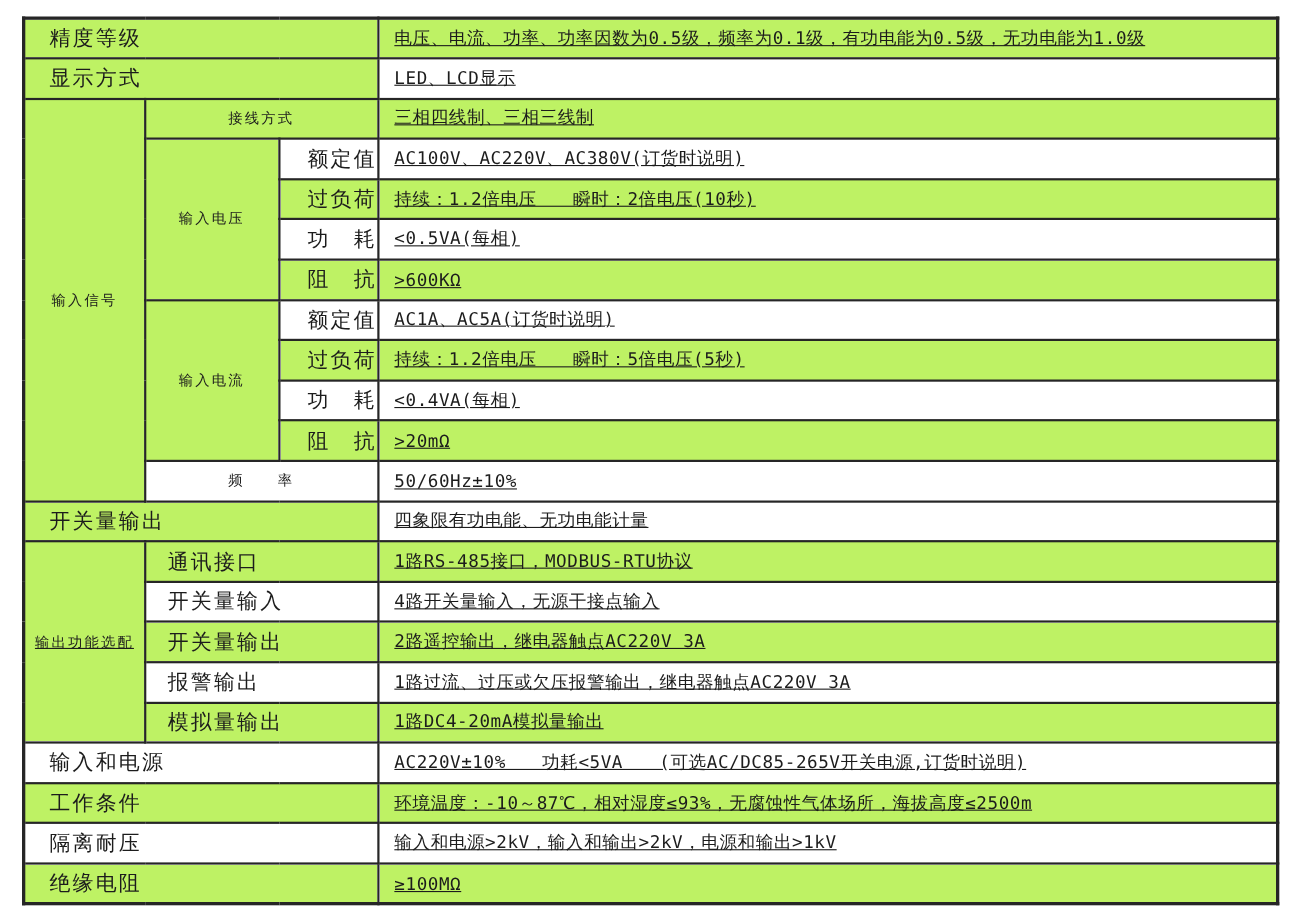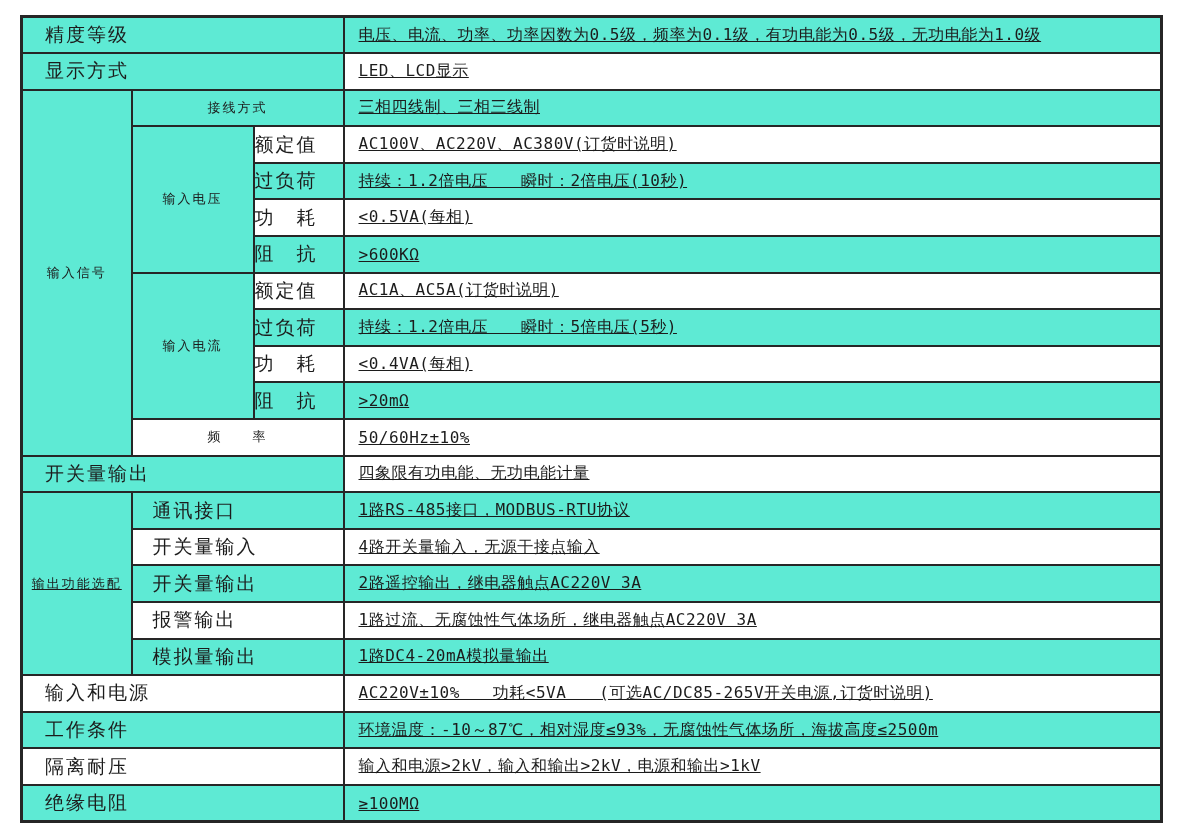--- a/index.html
+++ b/index.html
@@ -4,29 +4,29 @@
 <style>
   html,body{margin:0;padding:0;background:#ffffff;}
   body{width:1180px;height:833px;position:relative;overflow:hidden;
        font-family:"Liberation Sans","DejaVu Sans",sans-serif;color:#1c1c1c;}
   table.spec{position:absolute;left:20px;top:15px;width:1140px;
        border-collapse:collapse;table-layout:fixed;
        border:3px solid #262626;}
   td{border:2px solid #262626;vertical-align:middle;overflow:hidden;
      white-space:nowrap;}
   tr{height:36.6px;}
-  .b{background:#5eead4;}
+  .b{background:#bef264;}
   
   .lbl{font-size:19px;letter-spacing:2px;padding-left:22px;}
   
   .lbl2{font-size:19px;letter-spacing:2px;padding-left:20px;}
   
   .lblc{font-size:13px;letter-spacing:2px;text-align:center;padding:0;}
   
-  .sub{font-size:19px;letter-spacing:2px;text-align:left;padding:0;}
+  .sub{font-size:19px;letter-spacing:2px;text-align:right;padding:0;}
   
   .val{font-family:"DejaVu Sans Mono","Liberation Mono",monospace;
        font-size:16px;letter-spacing:.5px;padding-left:14px;text-decoration:underline;}
   .wrap2{width:90px;margin:0 auto;white-space:normal;line-height:30px;text-align:center;text-decoration:underline;}
 </style>
 </head>
 <body>
 
 <table class="spec">
   <colgroup>
@@ -109,21 +109,21 @@
   <tr>
     <td colspan="2" class="lbl2">开关量输入</td>
     <td class="val">4路开关量输入，无源干接点输入</td>
   </tr>
   <tr>
     <td colspan="2" class="lbl2 b">开关量输出</td>
     <td class="val b">2路遥控输出，继电器触点AC220V 3A</td>
   </tr>
   <tr>
     <td colspan="2" class="lbl2">报警输出</td>
-    <td class="val">1路过流、无腐蚀性气体场所，继电器触点AC220V 3A</td>
+    <td class="val">1路过流、过压或欠压报警输出，继电器触点AC220V 3A</td>
   </tr>
   <tr>
     <td colspan="2" class="lbl2 b">模拟量输出</td>
     <td class="val b">1路DC4-20mA模拟量输出</td>
   </tr>
 
   <tr>
     <td colspan="3" class="lbl">输入和电源</td>
     <td class="val">AC220V±10%　　功耗&lt;5VA　　(可选AC/DC85-265V开关电源,订货时说明)</td>
   </tr>

